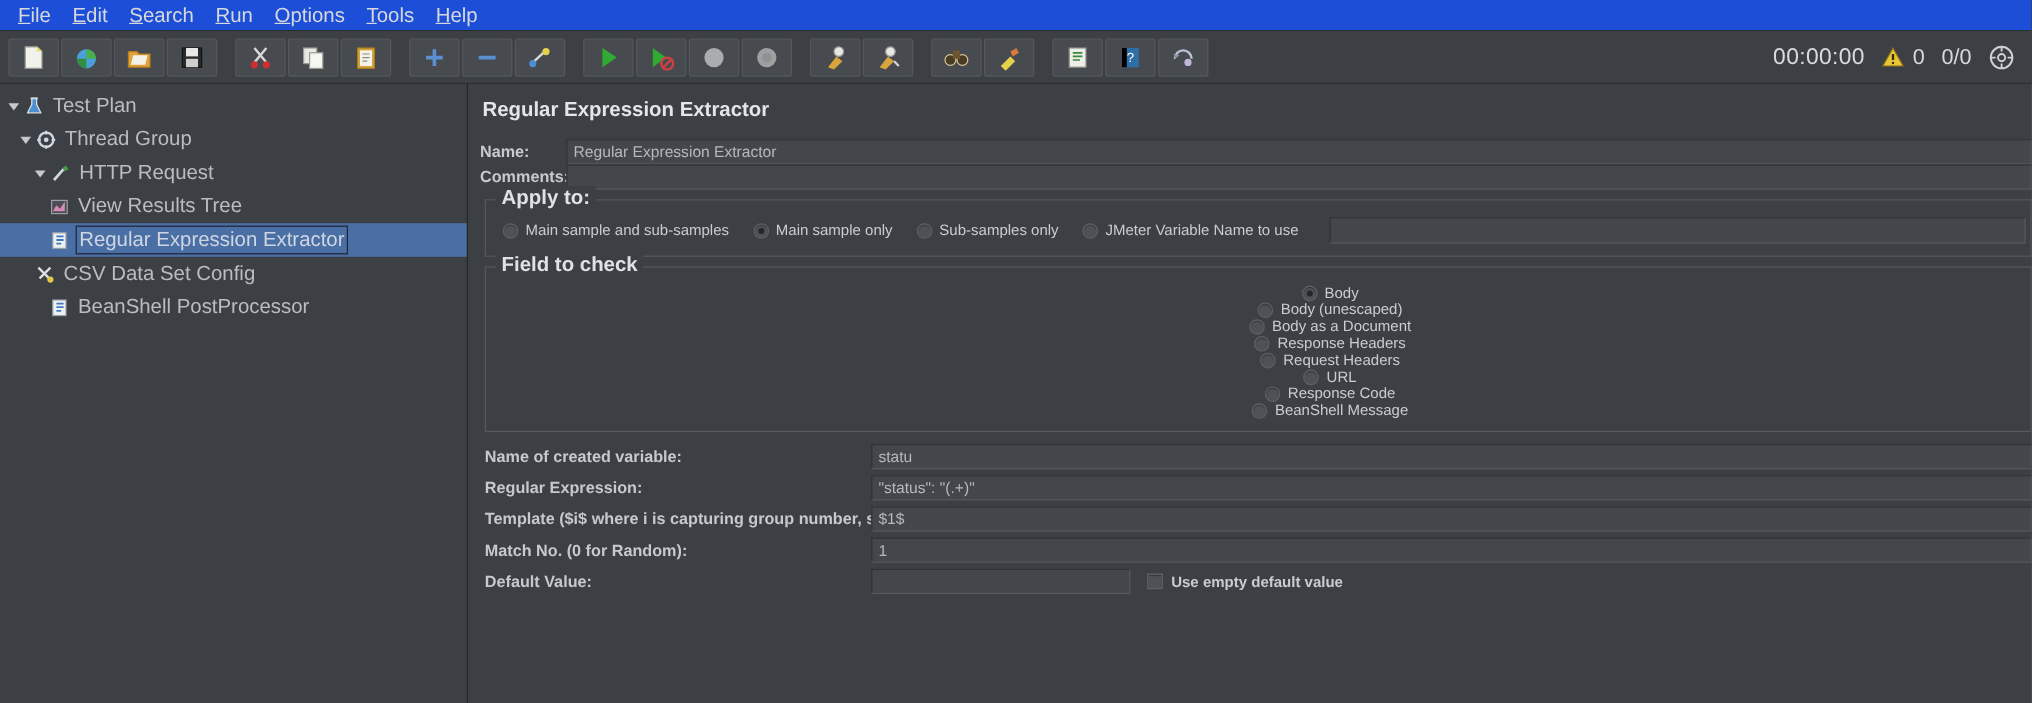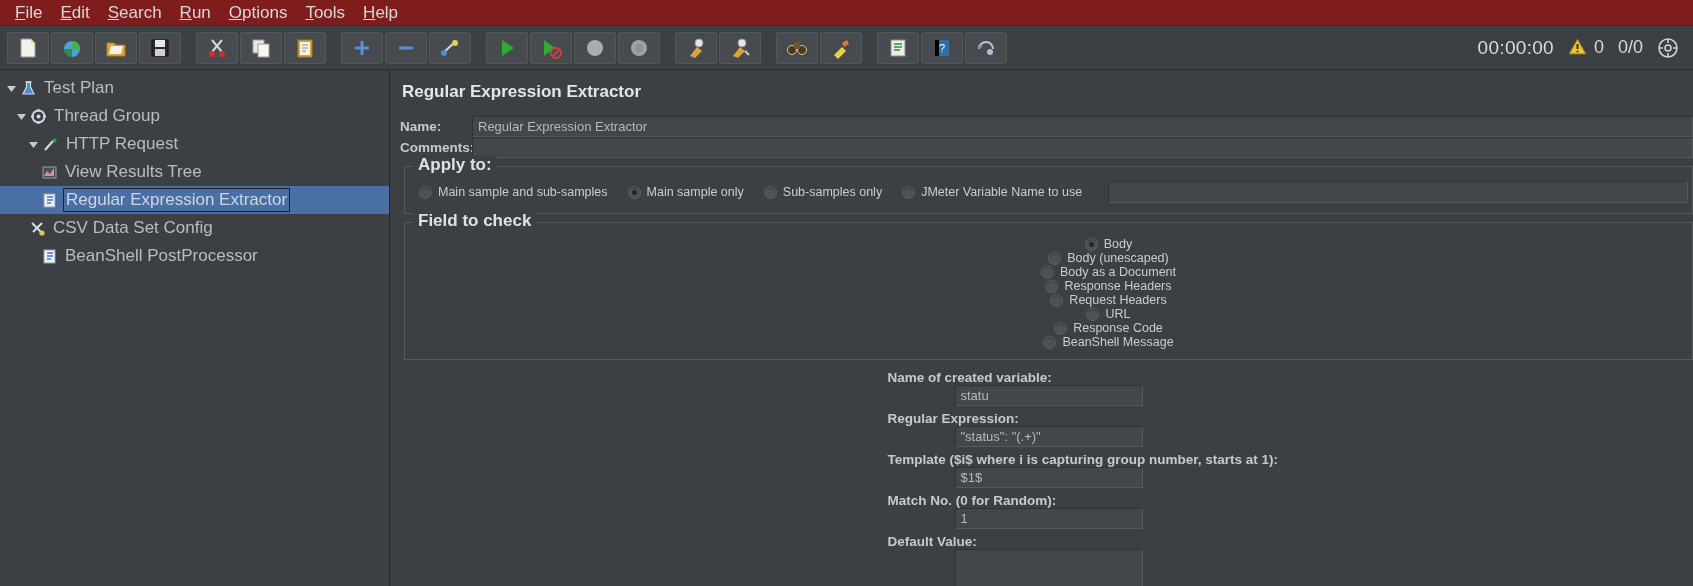--- a/index.html
+++ b/index.html
@@ -8,21 +8,21 @@
     margin: 0; padding: 0;
     width: 1693px; height: 586px;
     background: #3c4044;
     font-family: "Liberation Sans", sans-serif;
     overflow: hidden;
   }
 
   
   .menubar {
     height: 26px;
-    background: #7f1d1d;
+    background: #1d4ed8;
     display: flex;
     align-items: center;
     padding-left: 6px;
     border-bottom: 1px solid #2b2e31;
   }
   .menu-item {
     color: #d6d9dc;
     font-size: 17px;
     padding: 2px 9px;
     cursor: default;
@@ -49,21 +49,21 @@
     border-radius: 2px;
     display: flex; align-items: center; justify-content: center;
     cursor: default;
     flex: 0 0 auto;
   }
   .tb-ico { width: 22px; height: 22px; display:block; }
 
   .tb-status {
     margin-left: auto;
     display: flex;
-    align-items: flex-start;
+    align-items: center;
     gap: 14px;
     padding-right: 8px;
     color: #d6d9dc;
   }
   .tb-timer { font-size: 19px; letter-spacing: .3px; color:#d8dbde; }
   .tb-warn { display:flex; align-items:center; gap:7px; font-size:18px; }
   .tb-threads { font-size: 18px; }
 
   
   .main {
@@ -220,21 +220,21 @@
     width: 13px; height: 13px;
     background: #4e5257;
     border: 1px solid #5d6166;
     flex: 0 0 13px;
     box-shadow: inset 0 1px 1px rgba(0,0,0,.35);
   }
   .chk-wrap { display:flex; align-items:center; gap:7px; margin-left: 14px; }
   .chk-wrap .clabel { color:#c9ccd0; font-size: 12.5px; font-weight: bold; white-space: nowrap; }
 
   .fields-block { margin-top: 10px; padding-left: 4px; }
-  .fld-line { display: flex; align-items: center; margin-bottom: 5px; flex-direction: column; }
+  .fld-line { display: flex; align-items: center; margin-bottom: 5px; }
   .fld-line .flabel { width: 322px; }
   .dv-input { flex: 0 0 216px; }
 </style>
 </head>
 <body>
 
 <div class="menubar">
   <div class="menu-item"><span class="mn">F</span><span>ile</span></div>
   <div class="menu-item"><span class="mn">E</span><span>dit</span></div>
   <div class="menu-item"><span class="mn">S</span><span>earch</span></div>

